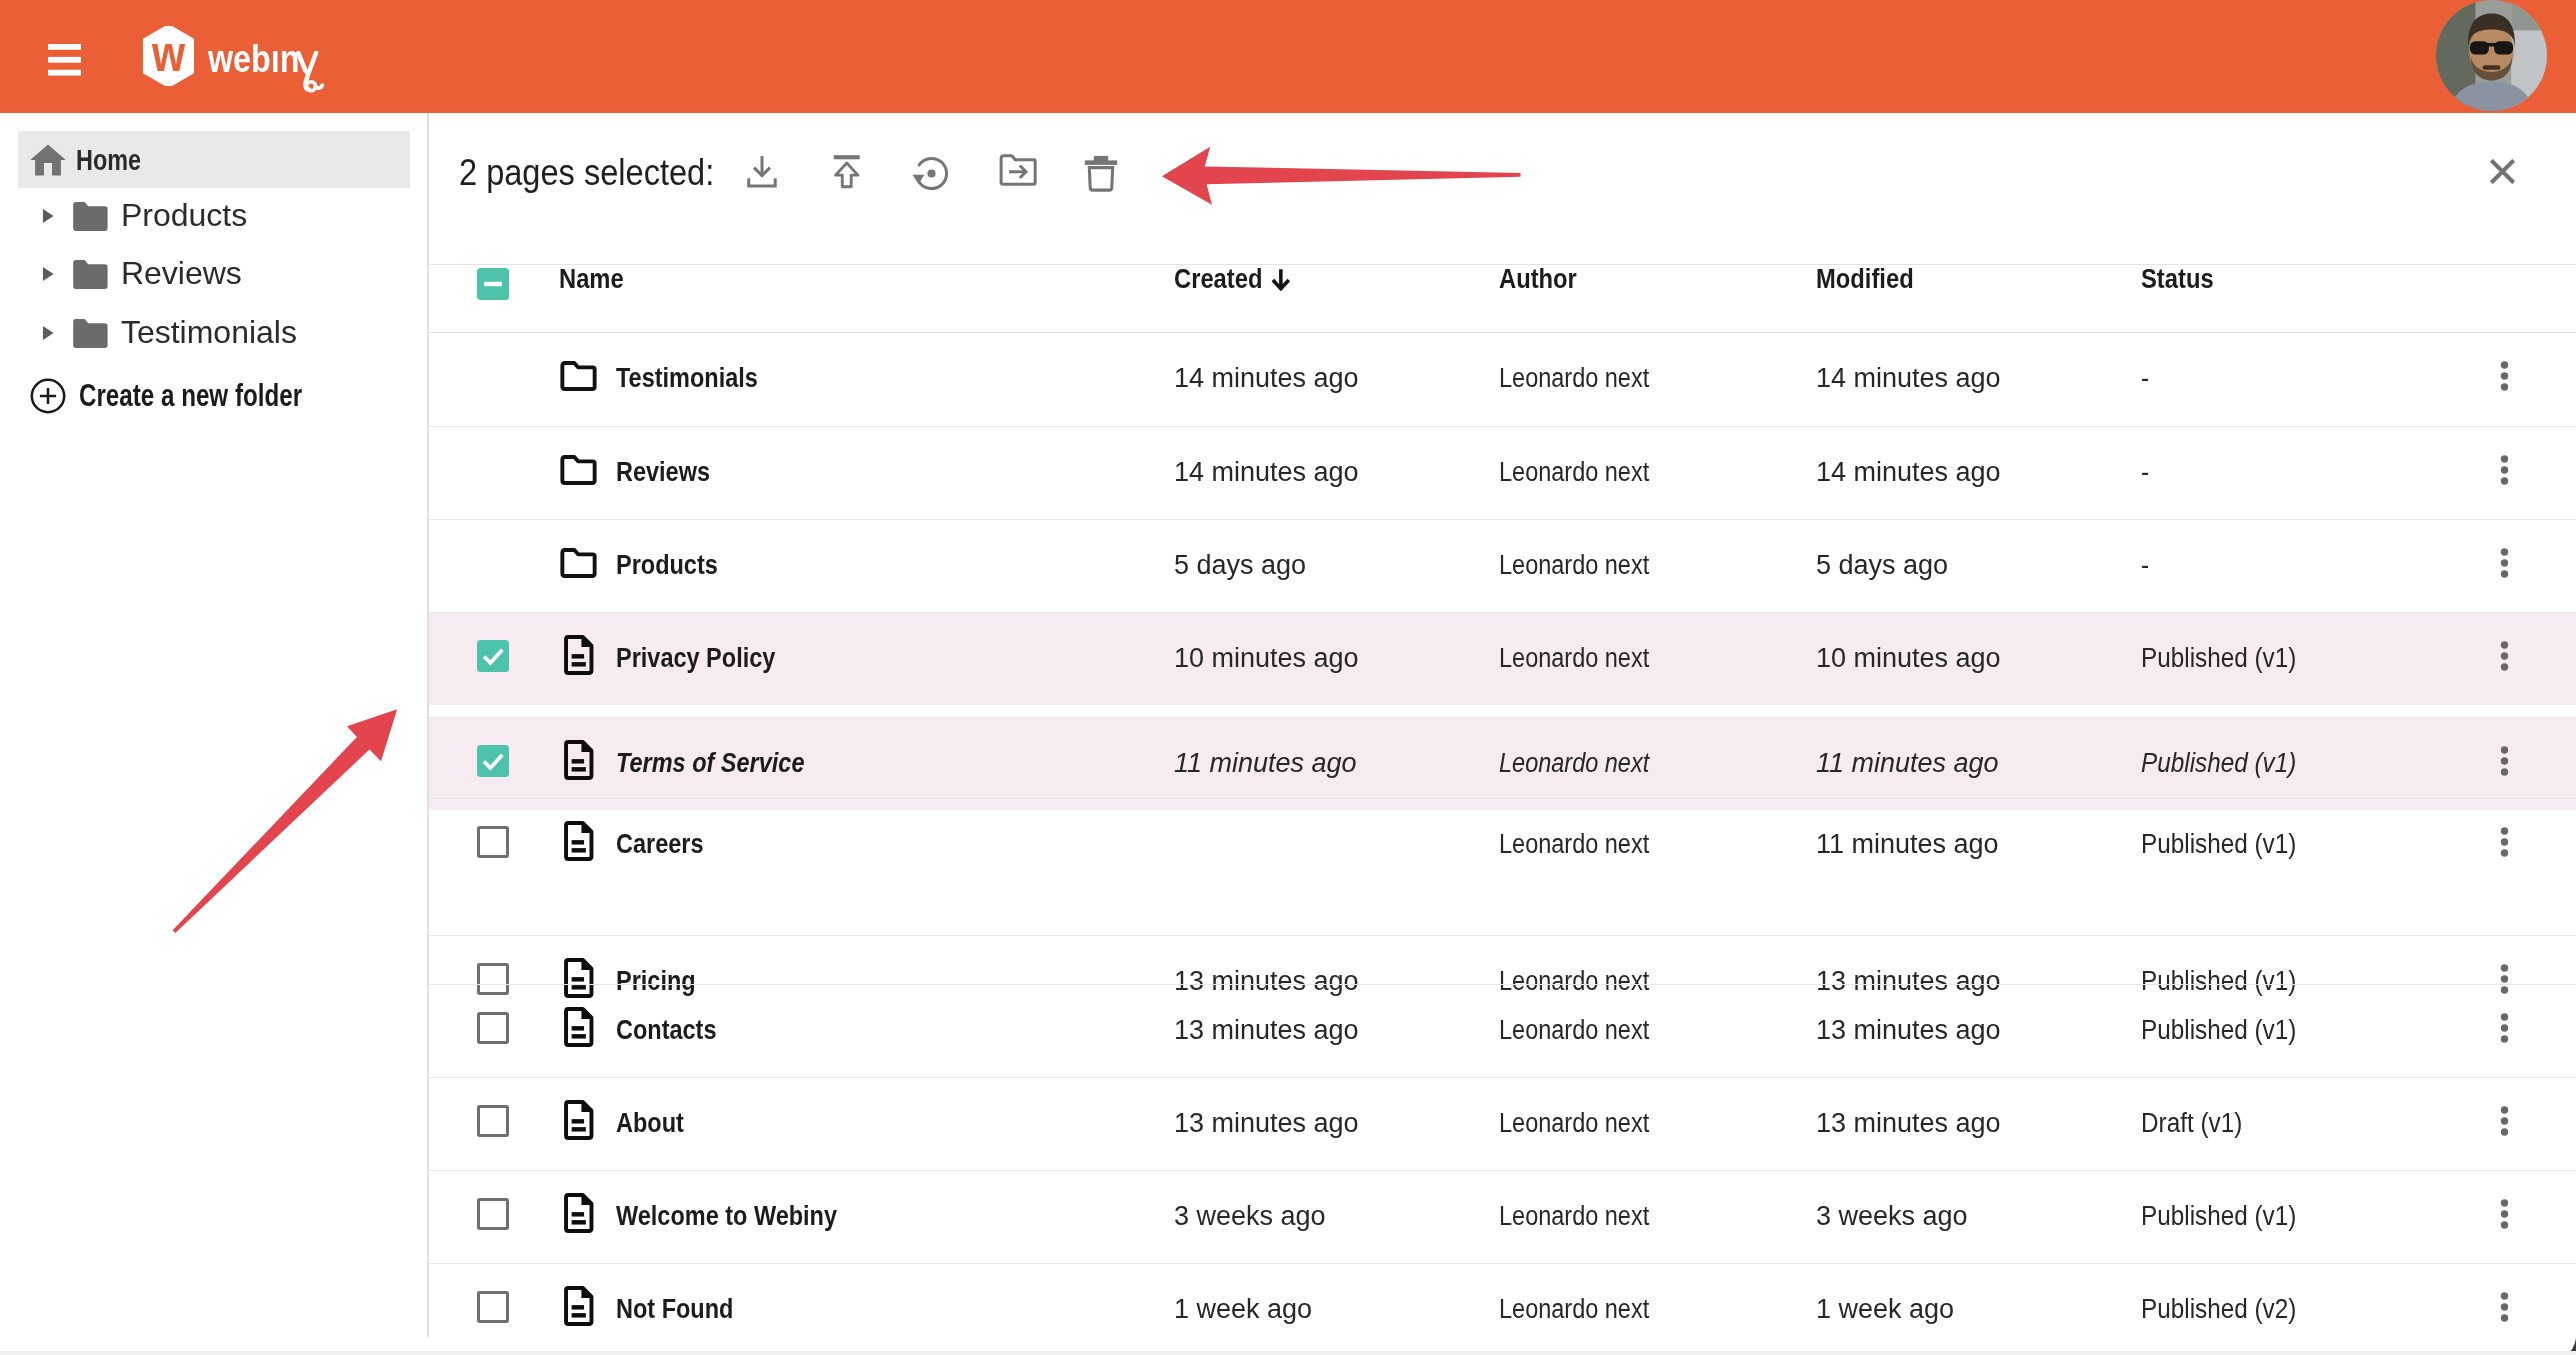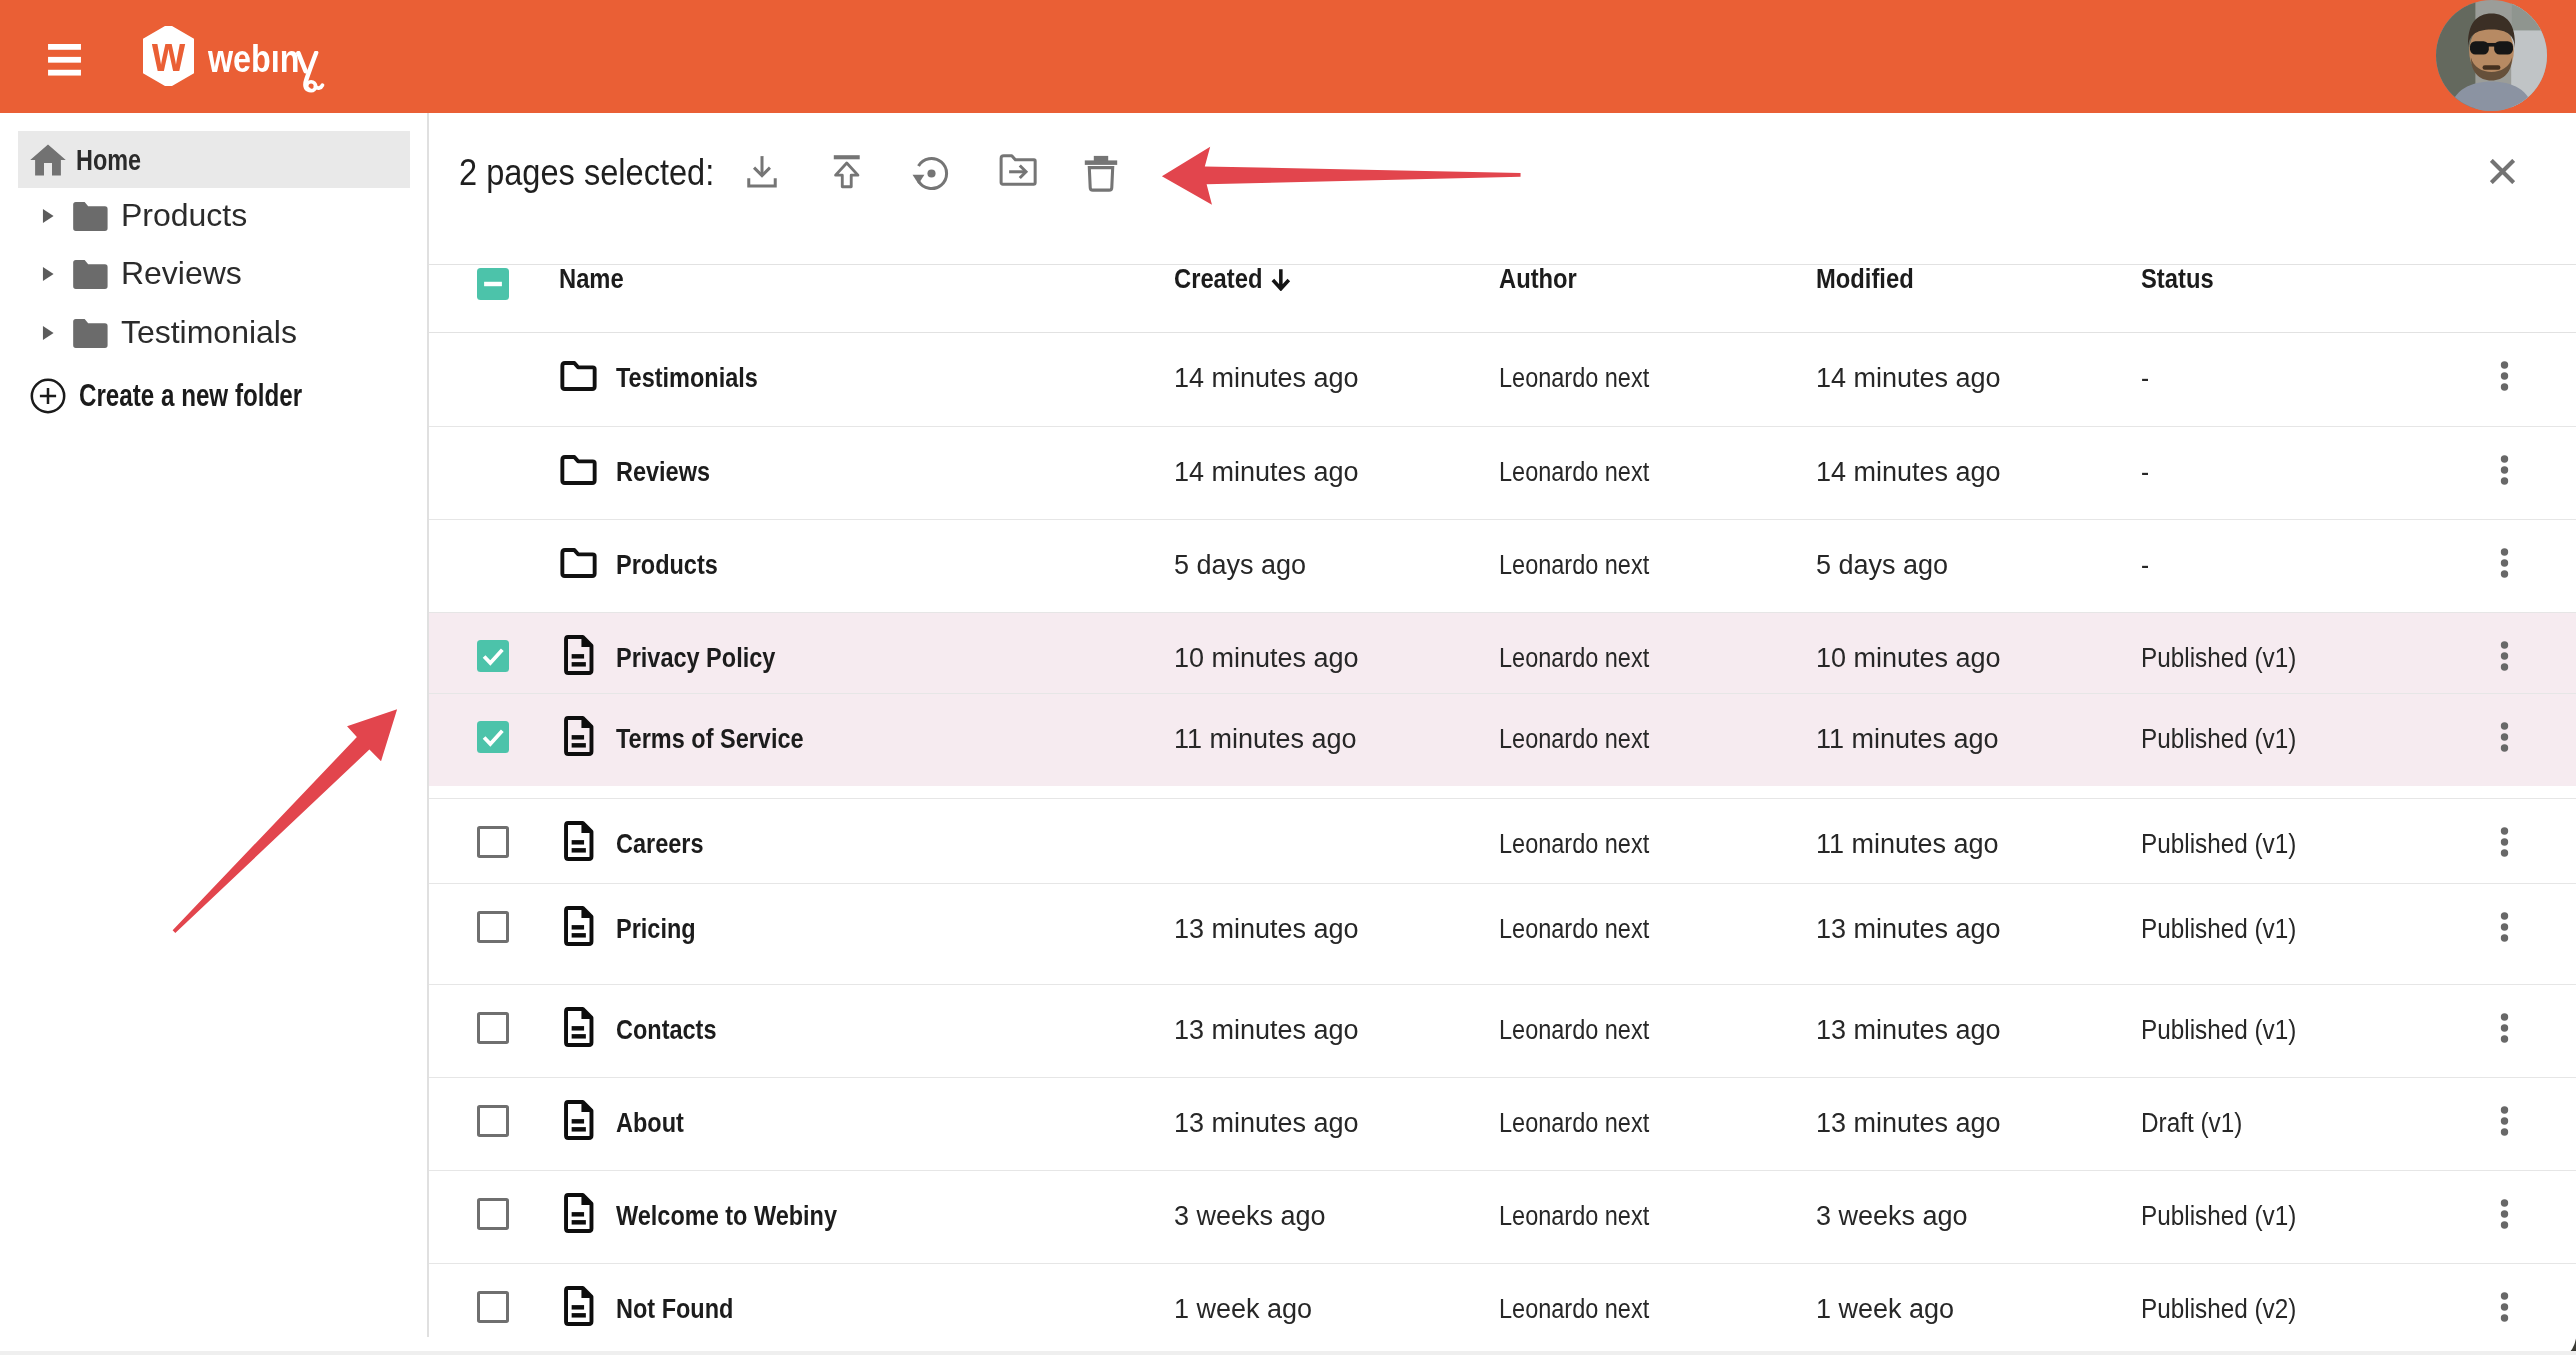--- a/index.html
+++ b/index.html
@@ -252,21 +252,21 @@
         <div class="cell" style="left:745px;">10 minutes ago</div>
         <div class="cell auth" style="left:1070px;">Leonardo next</div>
         <div class="cell" style="left:1387px;">10 minutes ago</div>
         <div class="cell stat" style="left:1712px;">Published (v1)</div>
         <div class="kebab"><svg width="9" height="30" viewBox="0 0 10 34">
             <circle cx="5" cy="4.5" r="4.2" fill="#686868"></circle>
             <circle cx="5" cy="17" r="4.2" fill="#686868"></circle>
             <circle cx="5" cy="29.5" r="4.2" fill="#686868"></circle>
           </svg></div>
       </div>
-    <div class="trow selrow sep" style="top:580px;">
+    <div class="trow selrow sep" style="top:604px;font-style:italic;">
         <div class="ck"><svg width="32" height="32" viewBox="0 0 36 36">
             <rect x="0" y="0" width="36" height="36" rx="4" fill="#4cc3aa"></rect>
             <path d="M8 18.5 L15 26 L28.5 11" stroke="#fff" stroke-width="4.2" fill="none"></path>
           </svg></div>
         <div class="rowicon" style="left:135px; top:22.4px;"><svg width="29.5" height="40" viewBox="0 0 33 45">
             <path d="M4.5 2.2 L21 2.2 L30.8 12 L30.8 40 Q30.8 42.8 28 42.8 L4.8 42.8 Q2.2 42.8 2.2 40.2 L2.2 4.8 Q2.2 2.2 4.5 2.2 Z" stroke="#0d0d0d" stroke-width="4.4" fill="none" stroke-linejoin="round"></path>
             <polygon points="19.5,2.2 30.8,13.5 19.5,13.5" fill="#0d0d0d"></polygon>
             <rect x="8.5" y="21.5" width="14" height="5" fill="#0d0d0d"></rect>
             <rect x="8.5" y="30.5" width="16" height="5" fill="#0d0d0d"></rect>
           </svg></div>
@@ -294,21 +294,21 @@
         <div class="cell name" style="left:187px;">Careers</div>
         <div class="cell auth" style="left:1070px;">Leonardo next</div>
         <div class="cell" style="left:1387px;">11 minutes ago</div>
         <div class="cell stat" style="left:1712px;">Published (v1)</div>
         <div class="kebab"><svg width="9" height="30" viewBox="0 0 10 34">
             <circle cx="5" cy="4.5" r="4.2" fill="#686868"></circle>
             <circle cx="5" cy="17" r="4.2" fill="#686868"></circle>
             <circle cx="5" cy="29.5" r="4.2" fill="#686868"></circle>
           </svg></div>
       </div>
-    <div class="trow sep" style="top:770px;text-align:center;">
+    <div class="trow sep" style="top:822px;text-align:center;">
         <div class="ck">
           <div class="ckbox"></div>
         </div>
         <div class="rowicon" style="left:135px; top:22.4px;"><svg width="29.5" height="40" viewBox="0 0 33 45">
             <path d="M4.5 2.2 L21 2.2 L30.8 12 L30.8 40 Q30.8 42.8 28 42.8 L4.8 42.8 Q2.2 42.8 2.2 40.2 L2.2 4.8 Q2.2 2.2 4.5 2.2 Z" stroke="#0d0d0d" stroke-width="4.4" fill="none" stroke-linejoin="round"></path>
             <polygon points="19.5,2.2 30.8,13.5 19.5,13.5" fill="#0d0d0d"></polygon>
             <rect x="8.5" y="21.5" width="14" height="5" fill="#0d0d0d"></rect>
             <rect x="8.5" y="30.5" width="16" height="5" fill="#0d0d0d"></rect>
           </svg></div>
         <div class="cell name" style="left:187px;">Pricing</div>

